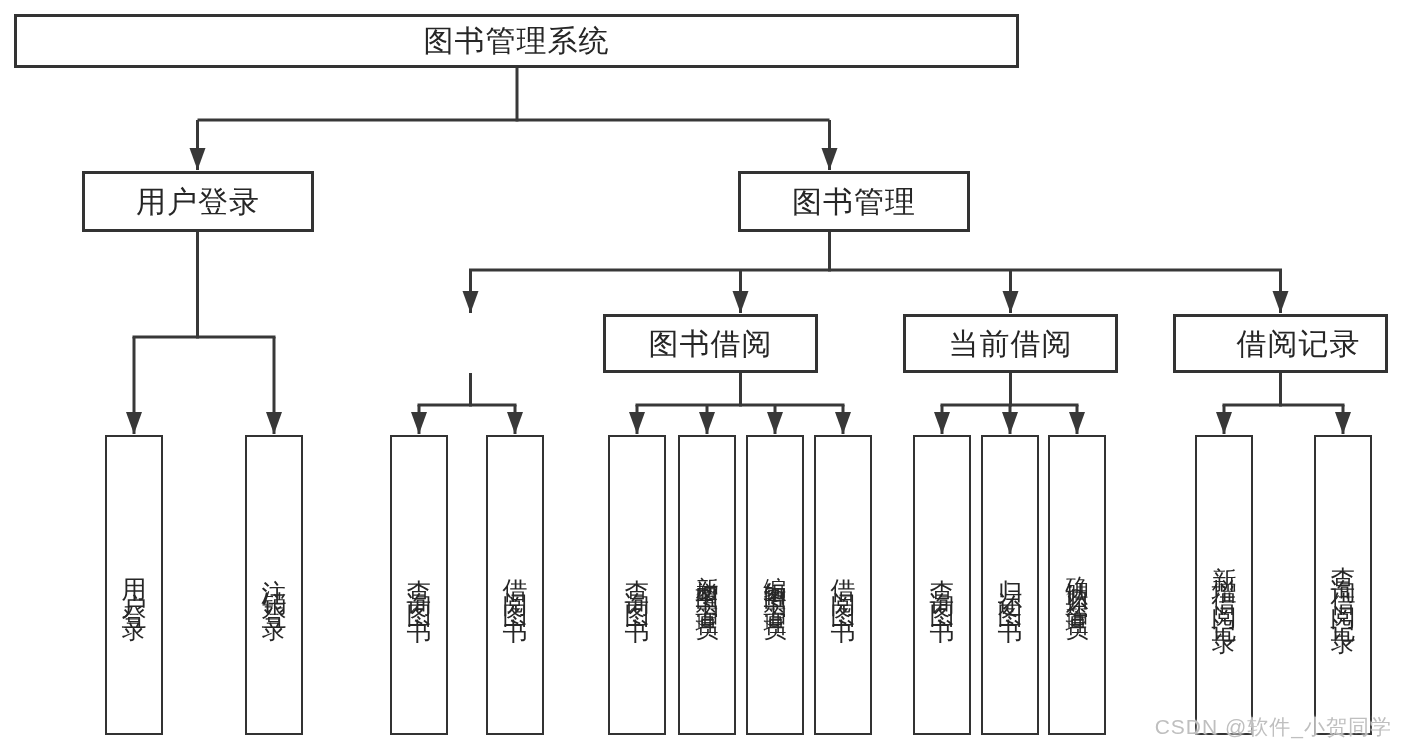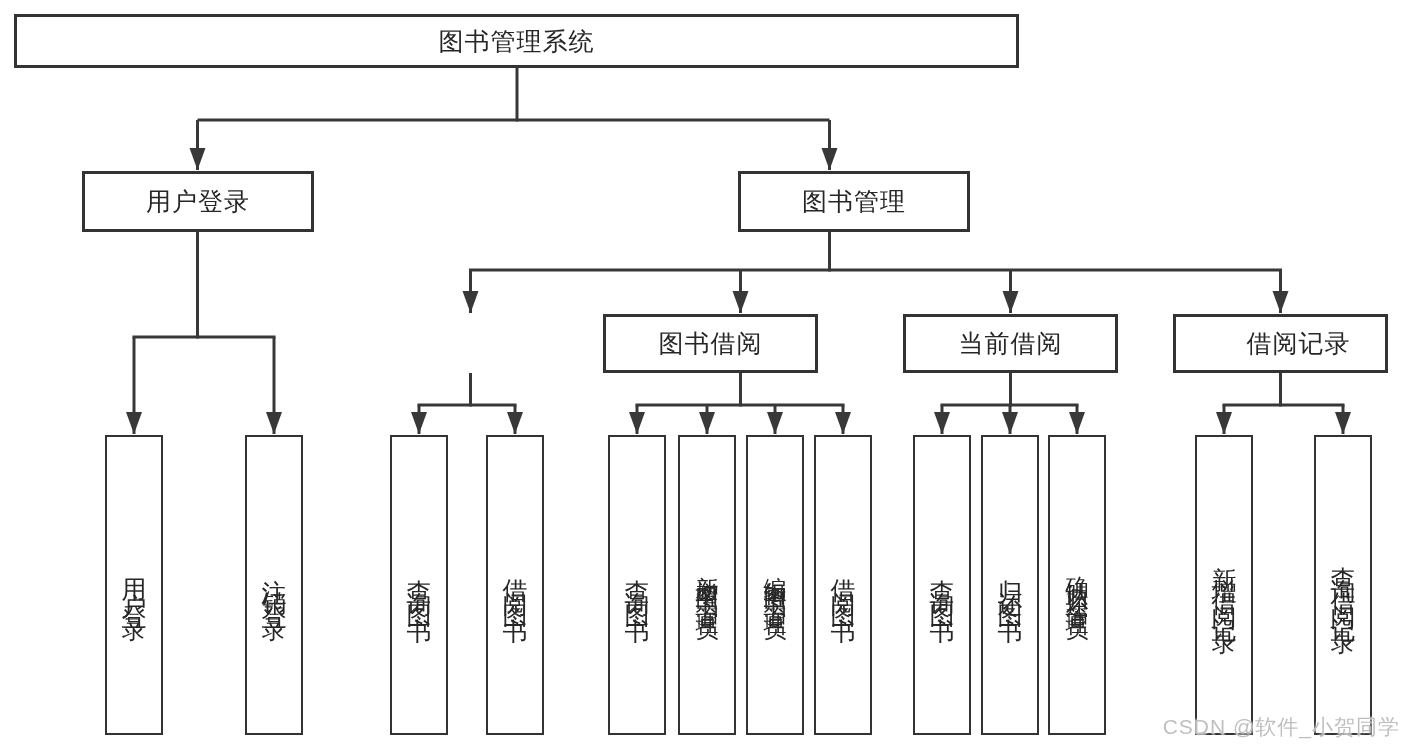--- a/index.html
+++ b/index.html
@@ -20,21 +20,21 @@
   .box {
     position: absolute;
     box-sizing: border-box;
     background: #ffffff;
     border: 3px solid #333333;
     display: flex;
     align-items: center;
     justify-content: center;
     text-align: center;
     color: #262626;
-    font-size: 25px;
+    font-size: 30px;
     letter-spacing: 1px;
     z-index: 2;
     line-height: 1;
   }
   .root  { left: 14px;  top: 14px;  width: 1005px; height: 54px; }
   .lv2-a { left: 82px;  top: 171px; width: 232px;  height: 61px; }
   .lv2-b { left: 738px; top: 171px; width: 232px;  height: 61px; }
   .lv3   { top: 314px; width: 215px; height: 59px; }
   .g0 { left: 363px; }
   .g1 { left: 603px; }
@@ -59,21 +59,21 @@
   .x5  { left: 678px;  }
   .x6  { left: 746px;  }
   .x7  { left: 814px;  }
   .x8  { left: 913px;  }
   .x9  { left: 981px;  }
   .x10 { left: 1048px; }
   .x11 { left: 1195px; }
   .x12 { left: 1314px; }
   #watermark {
     position: absolute;
-    right: 5px;
+    right: 13px;
     bottom: 6px;
     z-index: 5;
     font-size: 21px;
     color: #bfbfbf;
     letter-spacing: 1px;
     text-shadow: 1px 1px 2px rgba(255,255,255,0.9), -1px -1px 2px rgba(255,255,255,0.6);
   }
 </style>
 </head>
 <body>

